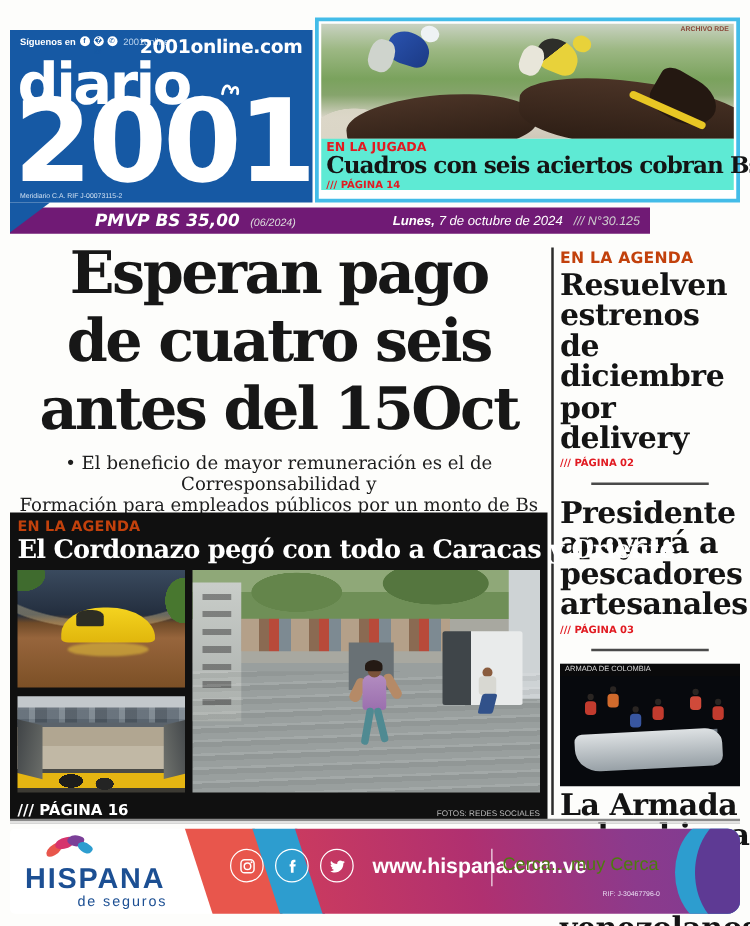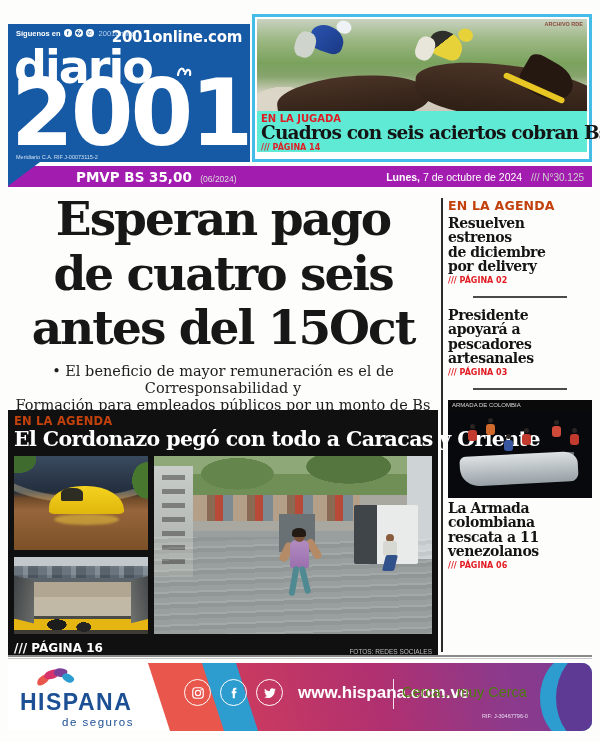--- a/index.html
+++ b/index.html
@@ -43,39 +43,39 @@
   .jockey.j2 { left:52%; top:14%; transform:rotate(22deg); }
   .jockey.j2 .torso { background:linear-gradient(120deg,#2e2e2a 40%,#e8d23a 41%); }
   .jockey.j2 .helmet { left:24px; background:#e8d23a; }
   .jockey.j2 .pants { position:absolute; left:-10px; top:12px; width:18px; height:24px; background:#e8e6da; border-radius:40%; }
   .horse-caption { position:relative; padding:2px 4px 0 4px; background:#5eead4; }
   .kicker-red { color:#e11b22; font-weight:bold; font-size:10px; font-family:"DejaVu Sans",sans-serif; }
   .horse-title { font-family:"DejaVu Serif","Liberation Serif",serif; font-weight:bold; font-size:18.5px; letter-spacing:-0.8px; line-height:1; color:#141414; white-space:nowrap; }
   .pageref { color:#e11b22; font-weight:bold; font-size:8px; font-family:"DejaVu Sans",sans-serif; }
 
   
-  .info-bar { position:absolute; left:8px; top:166px; width:584px; height:21px; background:#a21caf; color:#fff; display:flex; justify-content:space-between; align-items:center; padding:0 8px 0 68px; }
+  .info-bar { position:absolute; left:8px; top:166px; width:512px; height:21px; background:#701a75; color:#fff; display:flex; justify-content:space-between; align-items:center; padding:0 8px 0 68px;font-style:italic; }
   .price { font-weight:bold; font-size:13.5px; font-family:"DejaVu Sans",sans-serif; }
   .price-period { font-size:8.5px; color:#dcdcdc; margin-left:4px; }
   .date-group { font-size:10.5px; }
   .date-day { font-weight:bold; }
   .edition { color:#cfcfcf; margin-left:6px; font-size:10px; }
 
   
   .lead { position:absolute; left:8px; top:192px; width:430px; text-align:center; }
   .lead-headline { font-family:"DejaVu Serif","Liberation Serif",serif; font-weight:bold; font-size:47px; line-height:1.16; letter-spacing:-2px; color:#171717; white-space:pre-line; }
   .lead-sub { margin-top:7px; font-family:"DejaVu Serif","Liberation Serif",serif; font-size:14.5px; line-height:1.18; color:#1d1d1d; }
   .lead-sub .pre { white-space:pre-line; }
   .pageref-inline { color:#e11b22; font-weight:bold; font-size:10.5px; font-family:"DejaVu Sans",sans-serif; margin-left:3px; }
 
   
   .vrule { position:absolute; left:441px; top:198px; width:1.5px; height:454px; background:#2c2c2c; }
   .rightcol { position:absolute; left:448px; top:198px; width:144px; }
   .kicker-yellow { color:#c2410c; font-weight:bold; font-size:12.5px; font-family:"DejaVu Sans",sans-serif; letter-spacing:0.2px; }
-  .story-title { font-family:"DejaVu Serif","Liberation Serif",serif; font-weight:bold; font-size:14px; line-height:1.02; letter-spacing:-0.4px; color:#141414; white-space:pre-line; margin-top:3px; }
+  .story-title { font-family:"DejaVu Serif","Liberation Serif",serif; font-weight:bold; font-size:24px; line-height:1.02; letter-spacing:-0.4px; color:#141414; white-space:pre-line; margin-top:3px; }
   .story-page { margin-top:3px; }
   .divider { width:94px; height:2px; background:#4a4a4a; margin:11px auto 10px auto; }
 
   .armada-photo { position:relative; width:144px; height:98px; background:#07090d; overflow:hidden; margin-top:2px; }
   .armada-credit { position:absolute; top:0; left:0; right:0; padding:2px 4px; font-size:6px; color:#d8d8d8; background:rgba(10,10,12,.85); z-index:3; }
   .boat-hull { position:absolute; left:12px; bottom:14px; width:118px; height:30px; background:linear-gradient(#dde1e3,#97a0a6); border-radius:6px 14px 8px 20px / 6px 12px 8px 18px; transform:rotate(-3deg); }
   .boat-line { position:absolute; left:14px; bottom:40px; width:112px; height:3px; background:#6c7680; transform:rotate(-3deg); }
   .vest { position:absolute; width:9px; height:11px; border-radius:3px; z-index:2; }
   .vest:before { content:""; position:absolute; top:-6px; left:2px; width:5px; height:5px; border-radius:50%; background:#2a2522; }
   .v1 { left:20px; top:30px; background:#c23b2e; }

